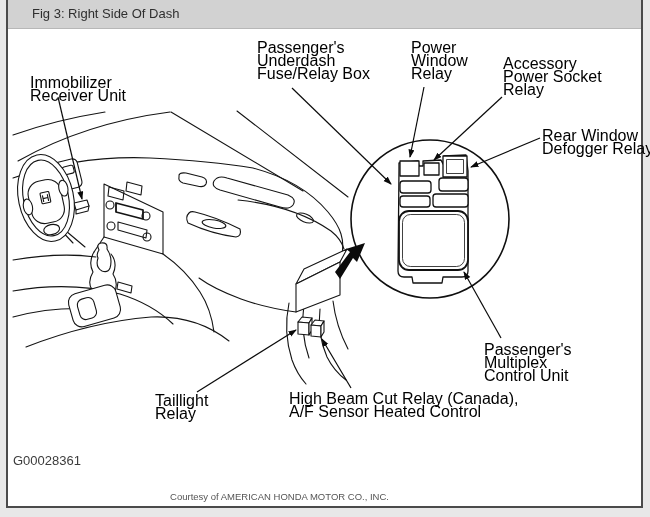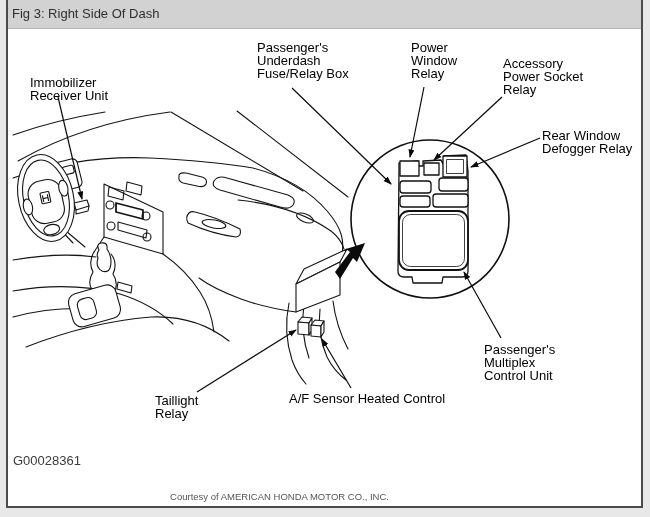--- a/index.html
+++ b/index.html
@@ -11,25 +11,25 @@
   .panel{
     position:absolute;left:6px;top:0;width:637px;height:508px;box-sizing:border-box;
     background:var(--panel_bg,#ffffff);
     border:2px solid var(--panel_border,#4b4b4b);border-top:none;
   }
   .titlebar{
     position:absolute;left:0;top:0;right:0;height:29px;box-sizing:border-box;
     background:var(--titlebar_bg,#d2d2d2);
     border-bottom:1px solid #b7b7b7;
     color:var(--titlebar_text,#2f2f2f);
-    font-size:13px;line-height:28px;padding-left:4px;
+    font-size:13px;line-height:28px;padding-left:24px;
   }
   svg.art{position:absolute;left:0;top:0;pointer-events:none;}
   .label{
-    position:absolute;font-size:13px;line-height:13px;
+    position:absolute;font-size:16px;line-height:13px;
     color:var(--label_text,#000);white-space:nowrap;
   }
   .figid{position:absolute;left:13px;top:453px;font-size:13px;color:var(--footer_text,#3c3c3c);}
   .courtesy{
     position:absolute;left:6px;width:547px;top:491px;text-align:center;
     font-size:9.5px;color:var(--courtesy_text,#555);
   }
   
   .ln{fill:none;stroke:var(--line,#141414);stroke-width:1.1;stroke-linecap:round;stroke-linejoin:round;}
   .ln2{fill:none;stroke:var(--line,#141414);stroke-width:1.8;stroke-linejoin:round;}
@@ -215,17 +215,18 @@
   <div>Multiplex</div>
   <div>Control Unit</div>
 </div>
 
 <div class="label" style="left:155px;top:394px">
   <div>Taillight</div>
   <div>Relay</div>
 </div>
 
 <div class="label" style="left:289px;top:392px">
+  <div>High Beam Cut Relay (Canada),</div>
   <div>A/F Sensor Heated Control</div>
 </div>
 
 <div class="figid">G00028361</div>
 <div class="courtesy">Courtesy of AMERICAN HONDA MOTOR CO., INC.</div>
 
 </body></html>

